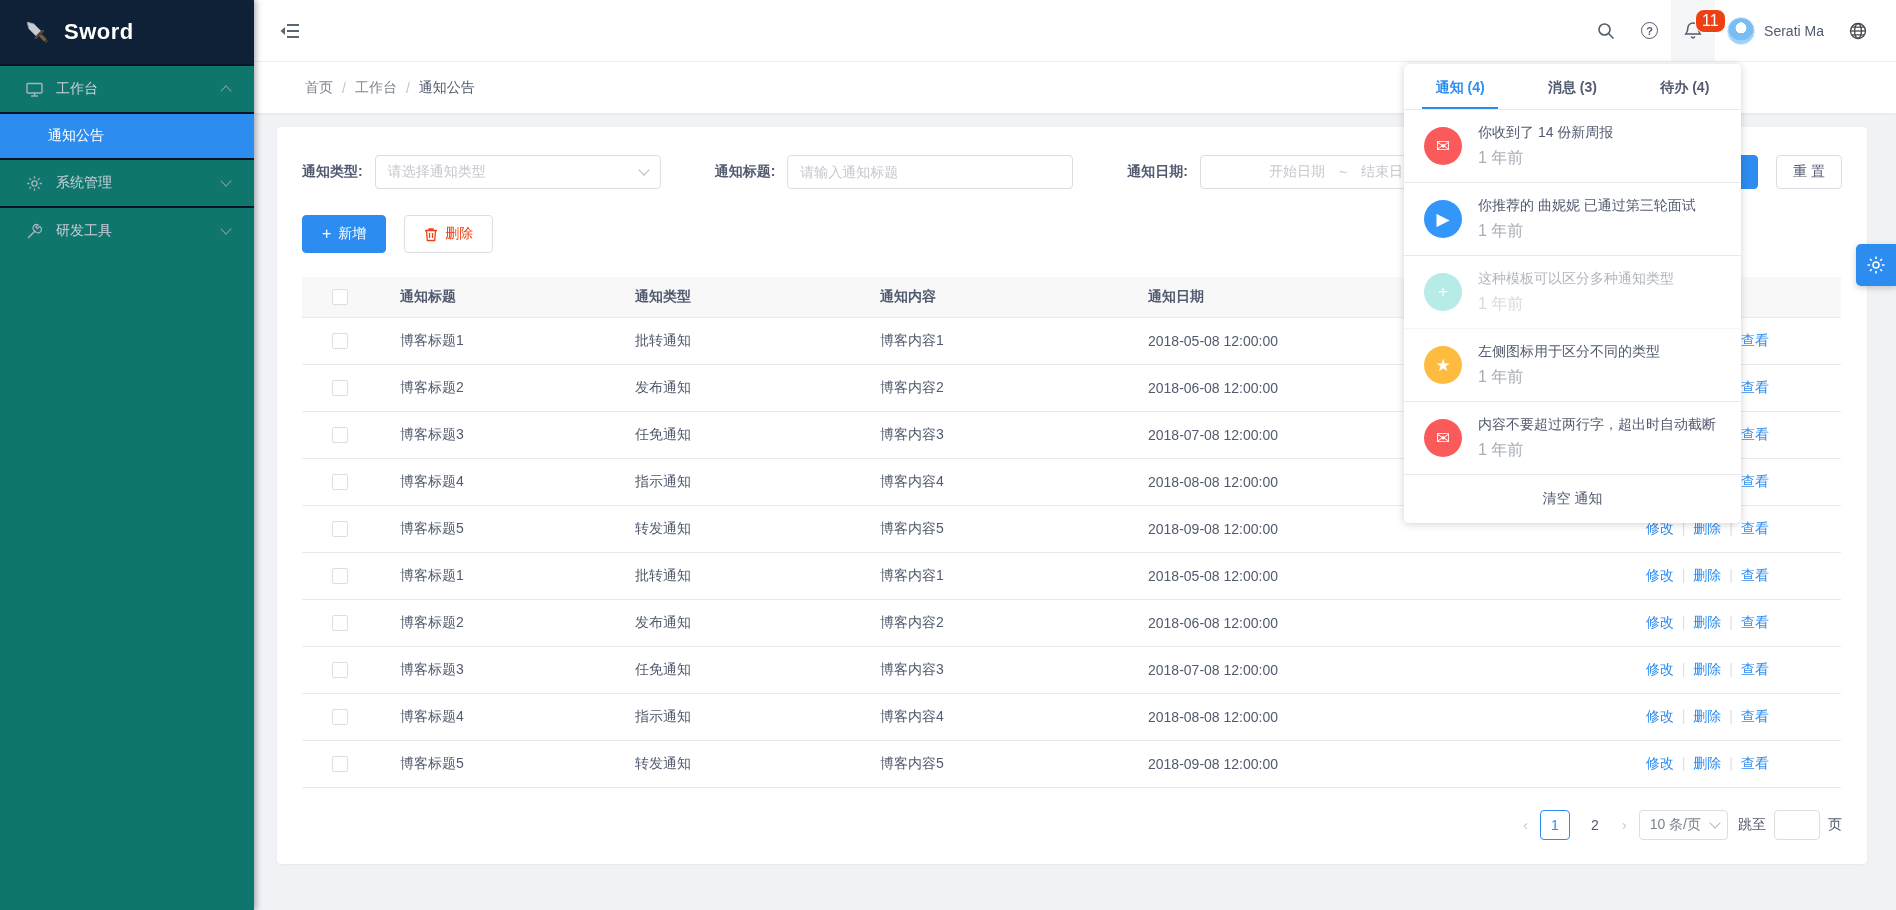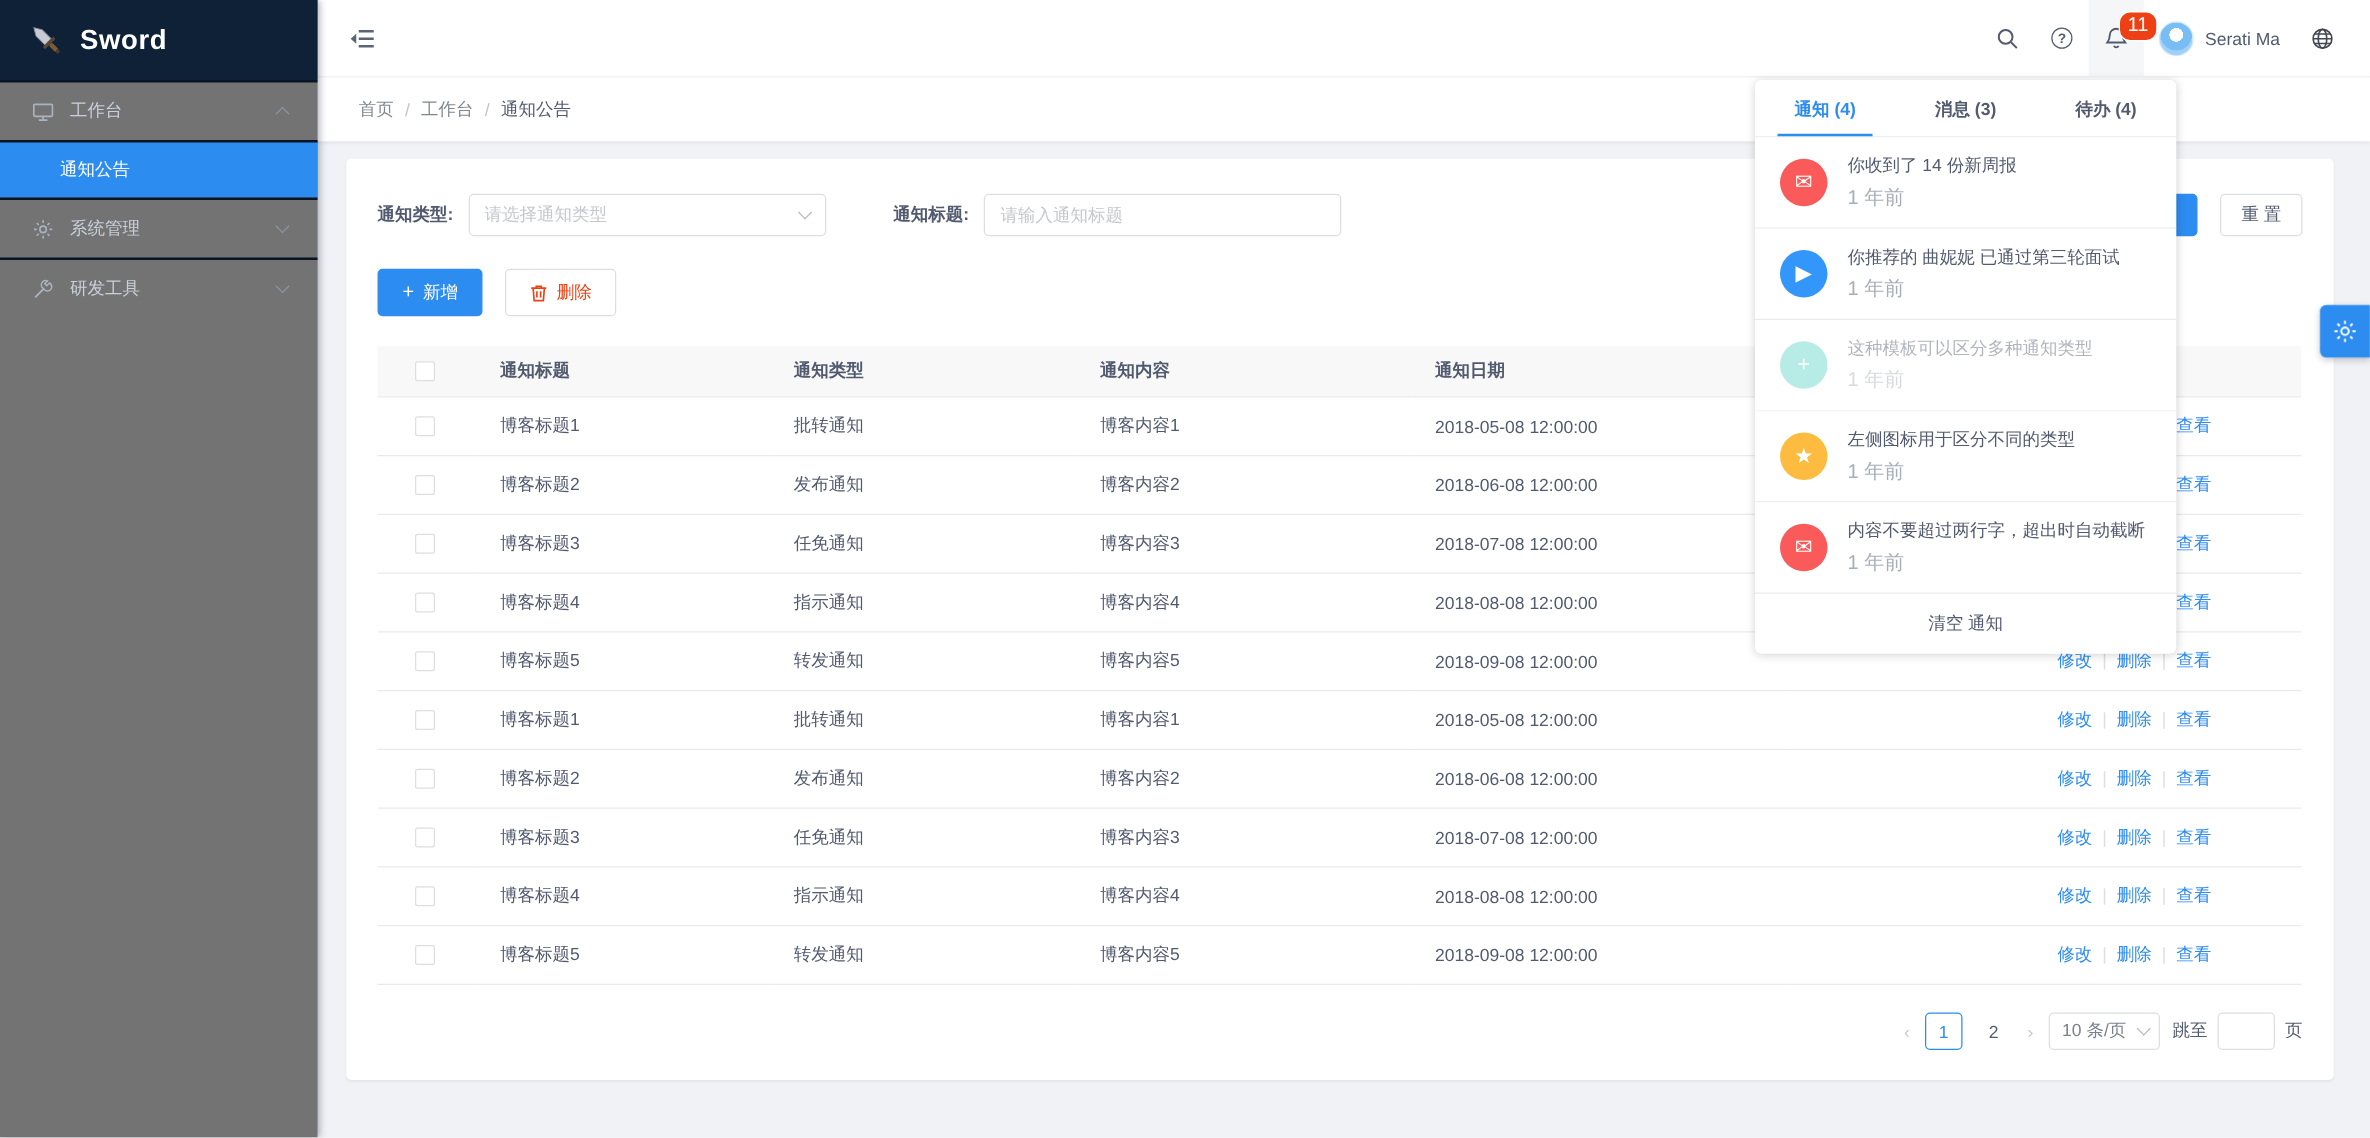--- a/index.html
+++ b/index.html
@@ -1,21 +1,21 @@
 <!DOCTYPE html>
 <html><head>
 <meta charset="utf-8">
 <style>
   * { margin:0; padding:0; box-sizing:border-box; }
   html,body { width:1896px; height:910px; overflow:hidden;
     font-family:"Liberation Sans","DejaVu Sans",sans-serif; font-size:14px; color:#515a6e; background:#f0f2f5; }
   .app { display:flex; width:100%; height:100%; }
 
   
-  .sidebar { width:254px; height:100%; background:#737373; flex:none; box-shadow:2px 0 6px rgba(0,21,41,.35); position:relative; z-index:30; }
+  .sidebar { width:254px; height:100%; background:#0f766e; flex:none; box-shadow:2px 0 6px rgba(0,21,41,.35); position:relative; z-index:30; }
   .logo { height:64px; display:flex; align-items:center; padding-left:22px; background:#0e2137; }
   .logo-icon { width:30px; height:30px; margin-right:12px; }
   .logo-text { color:#fff; font-size:22px; font-weight:bold; letter-spacing:.5px; }
   .menu-item { height:48px; display:flex; align-items:center; padding:0 24px 0 26px; color:#c9d0da; cursor:pointer; border-top:2px solid #091424; }
   .menu-item .mi-icon { width:17px; height:17px; margin-right:13px; display:inline-flex; color:#aab3bf; }
   .menu-item .mi-label { flex:1; font-size:14px; }
   .caret { width:8px; height:8px; border-right:1.5px solid #8b95a3; border-bottom:1.5px solid #8b95a3; transform:rotate(45deg); margin-top:-4px; }
   .caret.up { transform:rotate(-135deg); margin-top:4px; }
   .submenu-item { height:46px; display:flex; align-items:center; padding-left:48px; color:#c9d0da; cursor:pointer; border-top:2px solid #091424; }
   .submenu-item.active { background:#2d8cf0; color:#fff; }
@@ -26,21 +26,21 @@
   .fold-btn { width:28px; height:28px; display:flex; align-items:center; justify-content:center; cursor:pointer; color:#5c6575; }
   .topbar-right { margin-left:auto; display:flex; align-items:center; height:100%; }
   .tb-icon { height:100%; display:flex; align-items:center; padding:0 13px; cursor:pointer; color:#525a6e; position:relative; }
   .tb-icon.active-bg { background:#f5f6f8; }
   .help-circle { width:17px; height:17px; border:1.5px solid #525a6e; border-radius:50%; font-size:11px; display:flex; align-items:center; justify-content:center; font-weight:bold; }
   .badge { position:absolute; top:9px; left:24px; background:#ed4014; color:#fff; font-size:16px; line-height:1; padding:3px 6px; border-radius:9px; border:1px solid #fff; }
   .user { display:flex; align-items:center; padding:0 12px; cursor:pointer; }
   .avatar { width:28px; height:28px; border-radius:50%; background:radial-gradient(circle at 50% 38%, #ffffff 0 26%, #79bdf5 27% 60%, #9fd0f8 61%); border:1px solid #cfe6fb; margin-right:9px; }
   .username { color:#515a6e; }
 
-  .breadcrumb-bar { height:51px; background:#fff; display:flex; align-items:center; padding-left:33px; box-shadow:0 1px 3px rgba(0,21,41,.06); flex:none; position:relative; z-index:5; }
+  .breadcrumb-bar { height:51px; background:#fff; display:flex; align-items:center; padding-left:51px; box-shadow:0 1px 3px rgba(0,21,41,.06); flex:none; position:relative; z-index:5; }
   .crumb { color:#80878f; cursor:pointer; }
   .crumb.current { color:#515a6e; cursor:default; }
   .crumb-sep { color:#c0c4cc; margin:0 9px; }
 
   .content { flex:1; padding:14px 29px 0 23px; overflow:hidden; }
   .card { background:#fff; border-radius:4px; min-height:735px; padding:28px 25px 24px 25px; box-shadow:0 1px 2px rgba(0,21,41,.05); }
 
   
   .filter-row { display:flex; align-items:center; }
   .f-label { font-weight:bold; color:#515a6e; margin-right:12px; white-space:nowrap; }
@@ -223,20 +223,28 @@
           <div class="f-group">
             <span class="f-label">通知类型:</span>
             <div class="ctl select-ctl">
               <span class="placeholder">请选择通知类型</span>
               <span class="sel-caret"></span>
             </div>
           </div>
           <div class="f-group">
             <span class="f-label">通知标题:</span>
             <input class="text-ctl" type="text" placeholder="请输入通知标题" style="">
+          </div>
+          <div class="f-group">
+            <span class="f-label">通知日期:</span>
+            <div class="ctl date-ctl">
+              <span class="placeholder">开始日期</span>
+              <span class="placeholder">~</span>
+              <span class="placeholder">结束日期</span>
+            </div>
           </div>
           <div class="filter-btns">
             <button class="btn btn-primary">查 询</button>
             <button class="btn">重 置</button>
           </div>
         </div>
 
         <div class="toolbar">
           <button class="btn btn-primary">
             <span class="plus">+</span>

